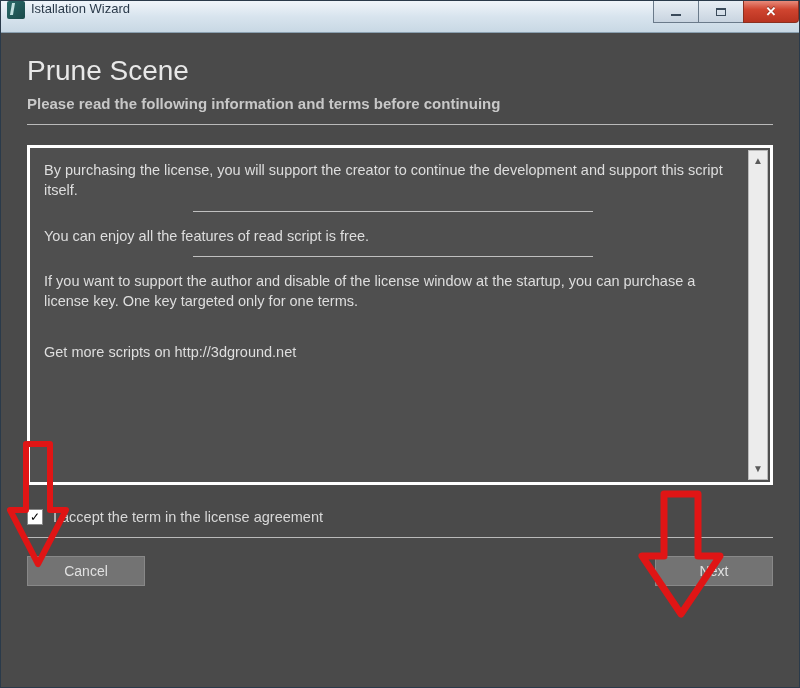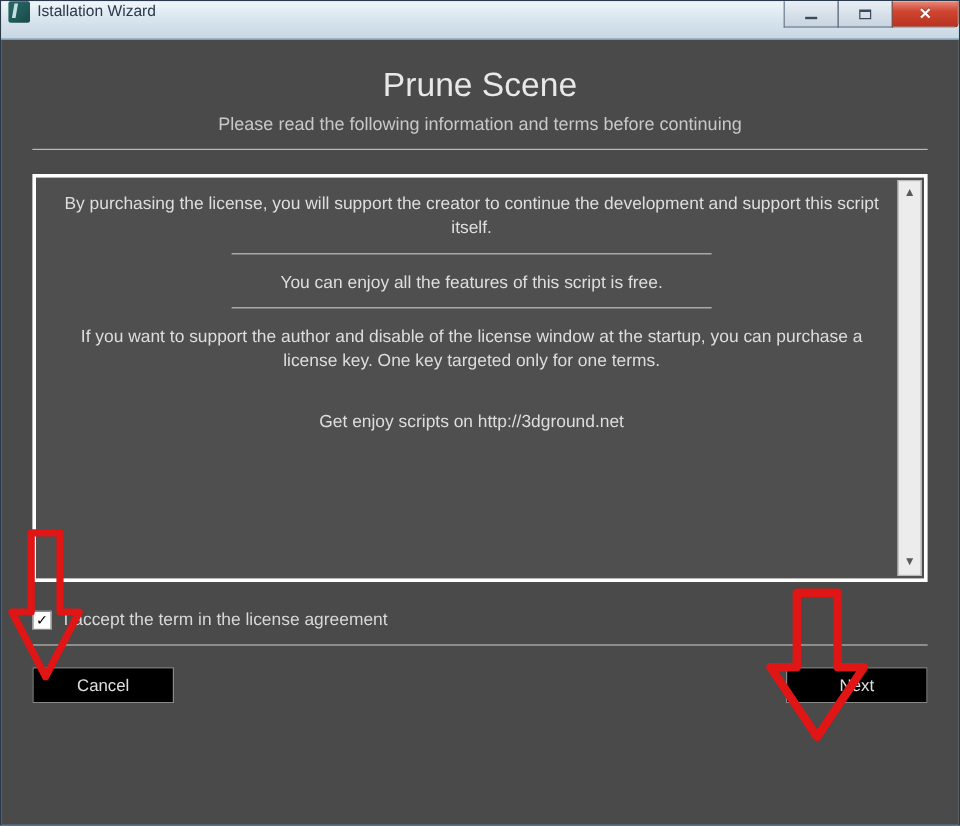--- a/index.html
+++ b/index.html
@@ -86,32 +86,32 @@
       width: 10px; height: 8px; border: 1px solid #3a4a5a;
       border-top-width: 2px;
     }
     .client {
       flex: 1;
       background: #4a4a4a;
       padding: 22px 26px 34px 26px;
       display: flex;
       flex-direction: column;
       color: #d0d0d0;
-      text-align: center;
     }
     .heading {
       font-size: 28px;
       font-weight: 300;
       color: #e8e8e8;
       margin-bottom: 8px;
     }
     .subheading {
       font-size: 15px;
       color: #c8c8c8;
       margin-bottom: 12px;
+      font-weight: bold;
     }
     .hr {
       height: 1px;
       background: #bababa;
       margin-bottom: 20px;
     }
     .license-box {
       position: relative;
       border: 3px solid #ffffff;
       background: #4f4f4f;
@@ -171,21 +171,21 @@
       background: #bababa;
       margin-bottom: 18px;
     }
     .btn-row {
       display: flex;
       justify-content: space-between;
     }
     .btn {
       width: 118px;
       height: 30px;
-      background: #000000;
+      background: #737373;
       border: 1px solid #888;
       color: #e0e0e0;
       font-size: 14px;
       display: flex;
       align-items: center;
       justify-content: center;
       cursor: pointer;
     }
     
     .arrow {
@@ -215,25 +215,25 @@
   </div>
 
   <div class="client">
     <div class="heading">Prune Scene</div>
     <div class="subheading">Please read the following information and terms before continuing</div>
     <div class="hr"></div>
 
     <div class="license-box">
       <p>By purchasing the license, you will support the creator  to continue the development and support this script itself.</p>
       <div class="inner-rule"></div>
-      <p>You can enjoy all the features of this script is free.</p>
+      <p>You can enjoy all the features of read script is free.</p>
       <div class="inner-rule"></div>
       <p>If you want to support the author and disable of the license window at the startup, you can purchase a license key. One key targeted only for one terms.</p>
       <br>
-      <p>Get enjoy scripts on http://3dground.net</p>
+      <p>Get more scripts on http://3dground.net</p>
 
       <div class="scrollbar">
         <div class="scroll-arr">▲</div>
         <div class="scroll-arr">▼</div>
       </div>
     </div>
 
     <div class="accept-row">
       <div class="checkbox">✓</div>
       <div class="accept-label">I accept the term in the license agreement</div>

